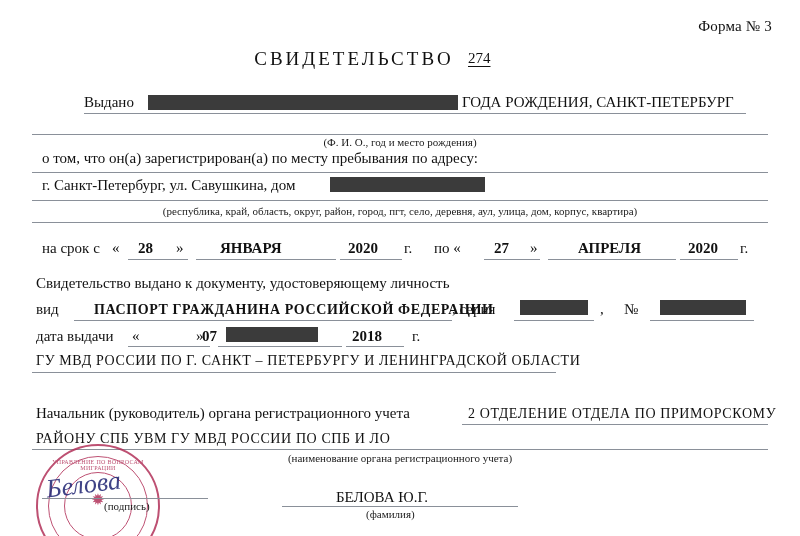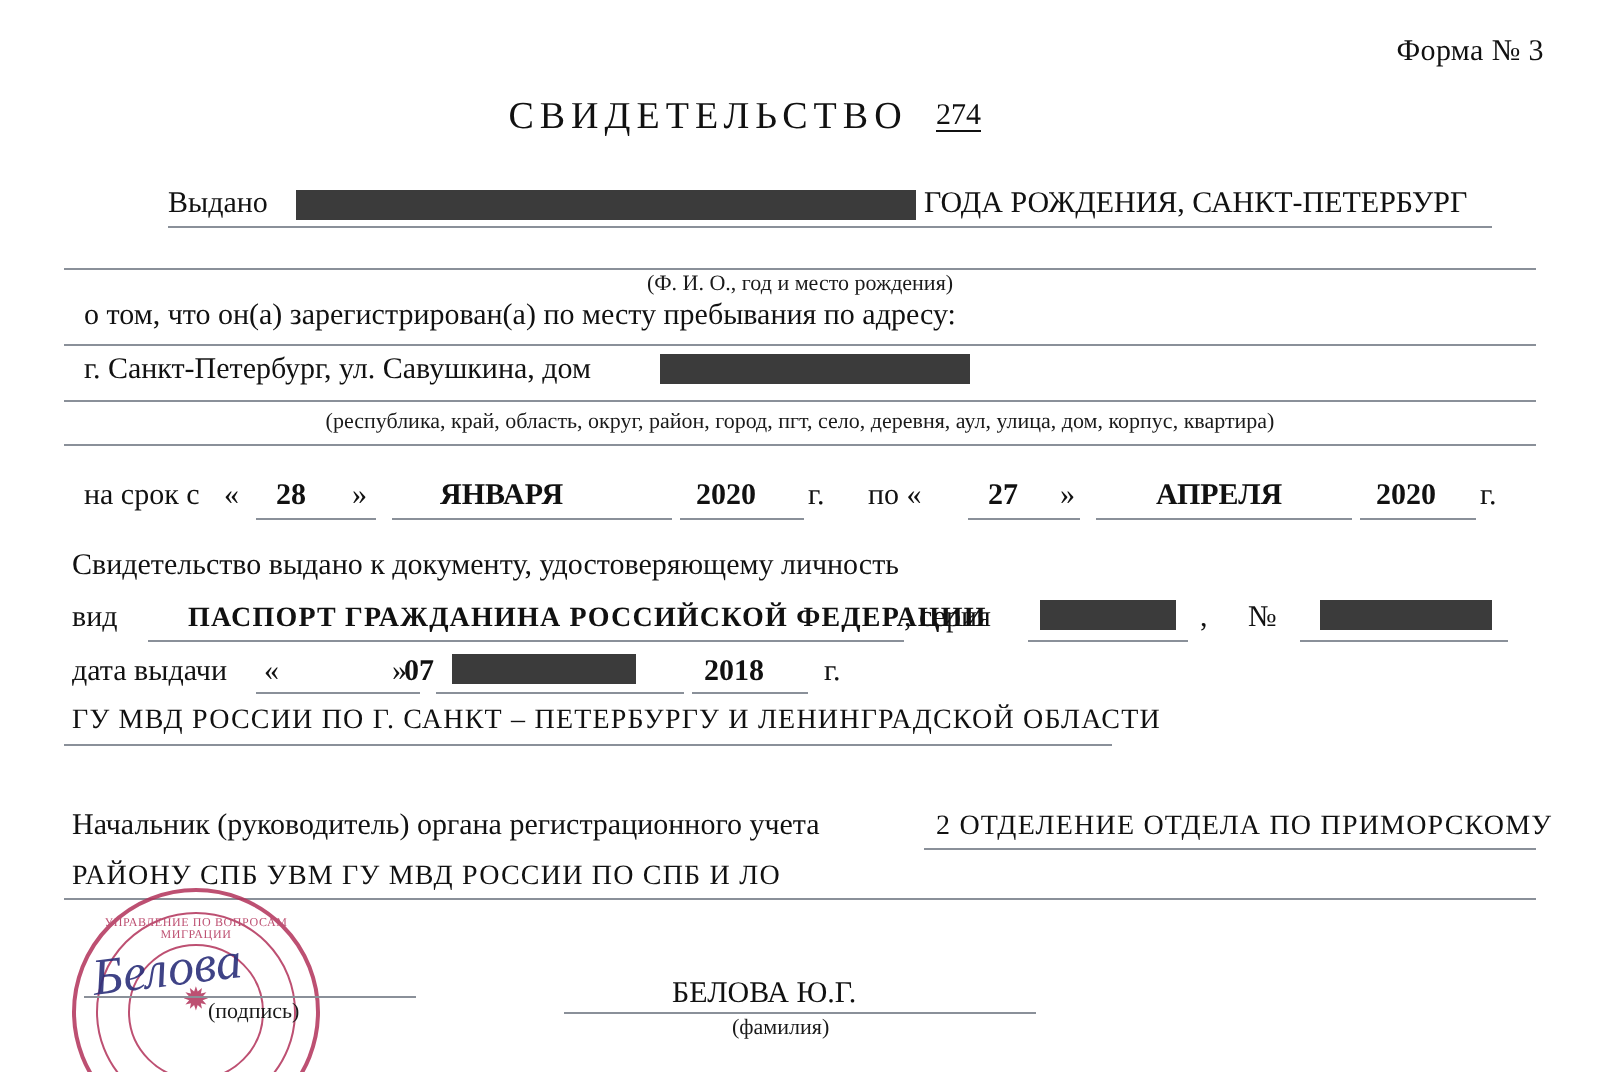--- a/index.html
+++ b/index.html
@@ -218,20 +218,21 @@
   <div class="rule" style="left:346px; top:346px; width:58px;"></div>
 
   <div class="row small-caps-line" style="left:36px; top:353px;">ГУ  МВД  РОССИИ  ПО  Г. САНКТ – ПЕТЕРБУРГУ  И  ЛЕНИНГРАДСКОЙ ОБЛАСТИ</div>
   <div class="rule" style="left:32px; top:372px; width:524px;"></div>
 
   <div class="row" style="left:36px; top:405px;">Начальник (руководитель) органа регистрационного учета</div>
   <div class="row small-caps-line" style="left:468px; top:406px;">2 ОТДЕЛЕНИЕ ОТДЕЛА  ПО ПРИМОРСКОМУ</div>
   <div class="rule" style="left:462px; top:424px; width:306px;"></div>
   <div class="row small-caps-line" style="left:36px; top:431px;">РАЙОНУ  СПБ УВМ  ГУ  МВД  РОССИИ  ПО  СПБ  И  ЛО</div>
   <div class="rule" style="left:32px; top:449px; width:736px;"></div>
+  <div class="caption" style="top:452px;">(наименование органа регистрационного учета)</div>
 
   <div class="stamp">
     <div class="stamp-inner"></div>
     <div class="stamp-inner2"></div>
     <div class="stamp-text-top">УПРАВЛЕНИЕ ПО ВОПРОСАМ МИГРАЦИИ</div>
     <div class="stamp-center">✹</div>
 
   </div>
 
   <div class="signature">Белова</div>

